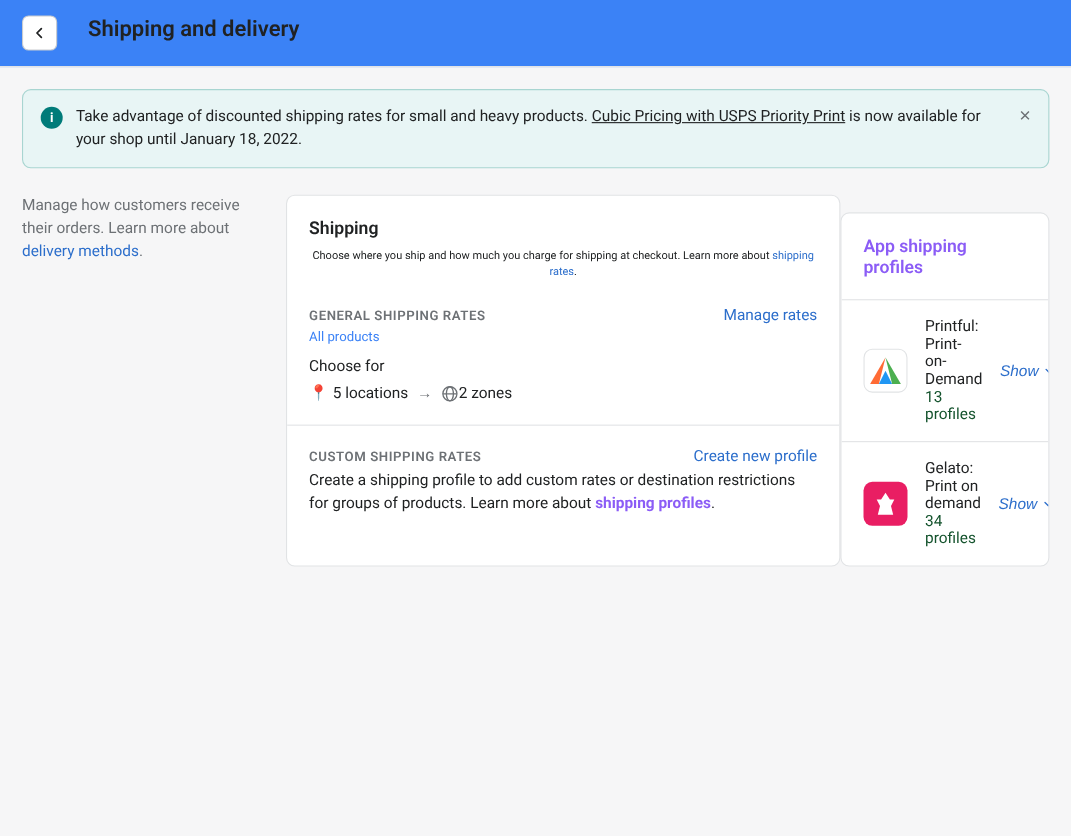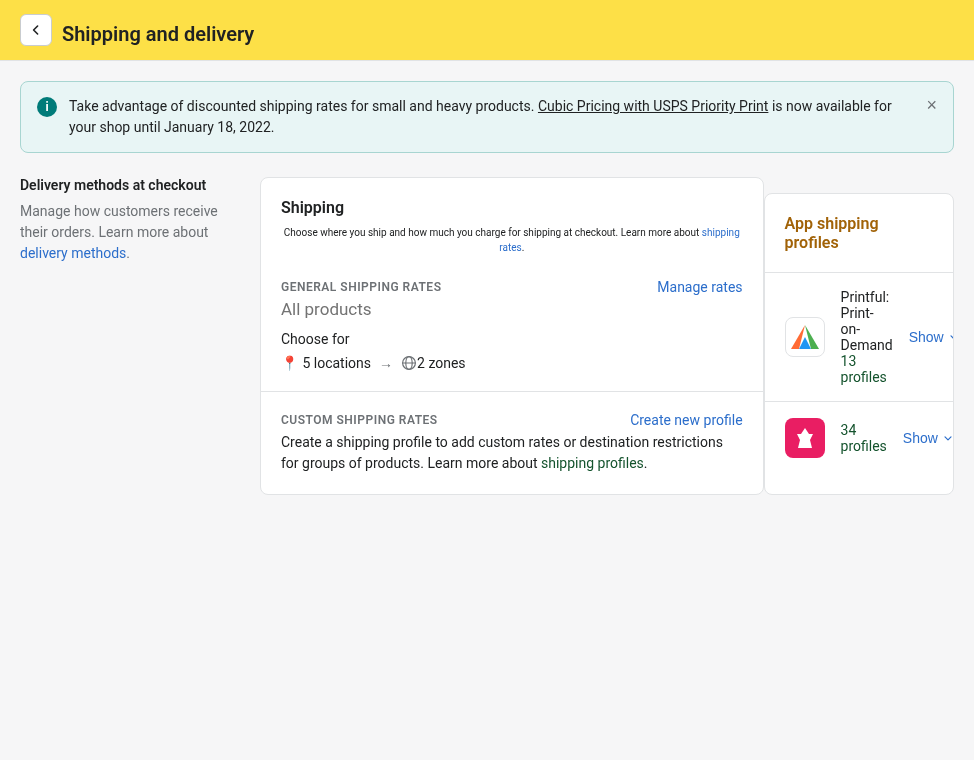--- a/index.html
+++ b/index.html
@@ -6,26 +6,26 @@
     body {
       font-family: -apple-system, BlinkMacSystemFont, 'Segoe UI', Roboto, sans-serif;
       background: #f6f6f7;
       color: #202223;
       font-size: 14px;
       width: 974px;
       min-height: 760px;
     }
 
     .header {
-      background: #fde047;
+      background: #3b82f6;
       border-bottom: 1px solid #e1e3e5;
       padding: 14px 20px;
       display: flex;
-      align-items: flex-end;
-      gap: 10px;
+      align-items: flex-start;
+      gap: 28px;
     }
 
     .back-btn {
       width: 32px;
       height: 32px;
       border: 1px solid #c9cccf;
       border-radius: 6px;
       background: #fff;
       display: flex;
       align-items: center;
@@ -193,22 +193,22 @@
     .subsection-action {
       color: #2c6ecb;
       text-decoration: none;
       font-size: 14px;
       cursor: pointer;
       background: none;
       border: none;
     }
 
     .subsection-subtitle {
-      font-size: 17px;
-      color: #737373;
+      font-size: 12px;
+      color: #3b82f6;
       margin-bottom: 12px;
     }
 
     .rates-label {
       font-size: 14px;
       color: #202223;
       margin-bottom: 8px;
     }
 
     .rates-row {
@@ -249,41 +249,42 @@
       color: #6d7175;
     }
 
     .custom-section-desc {
       font-size: 14px;
       color: #202223;
       line-height: 1.5;
     }
 
     .custom-section-desc a {
-      color: #14532d;
+      color: #8b5cf6;
       text-decoration: none;
+      font-weight: bold;
     }
 
     .app-profiles-card {
       background: #fff;
       border: 1px solid #e1e3e5;
       border-radius: 8px;
       overflow: hidden;
       margin-top: 16px;
     }
 
     .app-profiles-header {
       padding: 20px;
       border-bottom: 1px solid #e1e3e5;
     }
 
     .app-profiles-title {
       font-size: 16px;
       font-weight: 600;
-      color: #a16207;
+      color: #8b5cf6;
     }
 
     .app-profile-item {
       padding: 16px 20px;
       display: flex;
       align-items: center;
       gap: 16px;
       border-bottom: 1px solid #e1e3e5;
     }
 
@@ -328,20 +329,21 @@
 
     .show-btn {
       display: flex;
       align-items: center;
       gap: 4px;
       color: #2c6ecb;
       background: none;
       border: none;
       cursor: pointer;
       font-size: 14px;
+      font-style: italic;
     }
 
     .show-btn svg {
       width: 12px;
       height: 12px;
     }
   </style>
 </head>
 <body>
 
@@ -364,21 +366,20 @@
       <span>Take advantage of discounted shipping rates for small and heavy products.</span>
       <a href="#">Cubic Pricing with USPS Priority Print</a>
       <span>is now available for your shop until January 18, 2022.</span>
     </div>
     <button class="banner-close">×</button>
   </div>
 
   <div class="main-layout">
 
     <div class="sidebar">
-      <div class="sidebar-title">Delivery methods at checkout</div>
       <div class="sidebar-desc">
         <span>Manage how customers receive their orders. Learn more about</span>
         <a href="#">delivery methods</a><span>.</span>
       </div>
     </div>
 
     <div class="content-area">
 
       <div class="card">
 
@@ -452,20 +453,21 @@
           </button>
         </div>
 
         <div class="app-profile-item">
           <div class="app-logo app-logo-gelato">
             <svg width="24" height="24" viewBox="0 0 24 24" xmlns="http://www.w3.org/2000/svg">
               <path d="M12 2L8 8H4l3 6-2 8h14l-2-8 3-6h-4L12 2z" fill="white"></path>
             </svg>
           </div>
           <div class="app-info">
+            <div class="app-name">Gelato: Print on demand</div>
             <div class="app-profiles-count">34 profiles</div>
           </div>
           <button class="show-btn">
             <span>Show</span>
             <svg viewBox="0 0 20 20" fill="none" xmlns="http://www.w3.org/2000/svg">
               <path d="M5 8l5 5 5-5" stroke="#2c6ecb" stroke-width="2" stroke-linecap="round" stroke-linejoin="round"></path>
             </svg>
           </button>
         </div>
 

